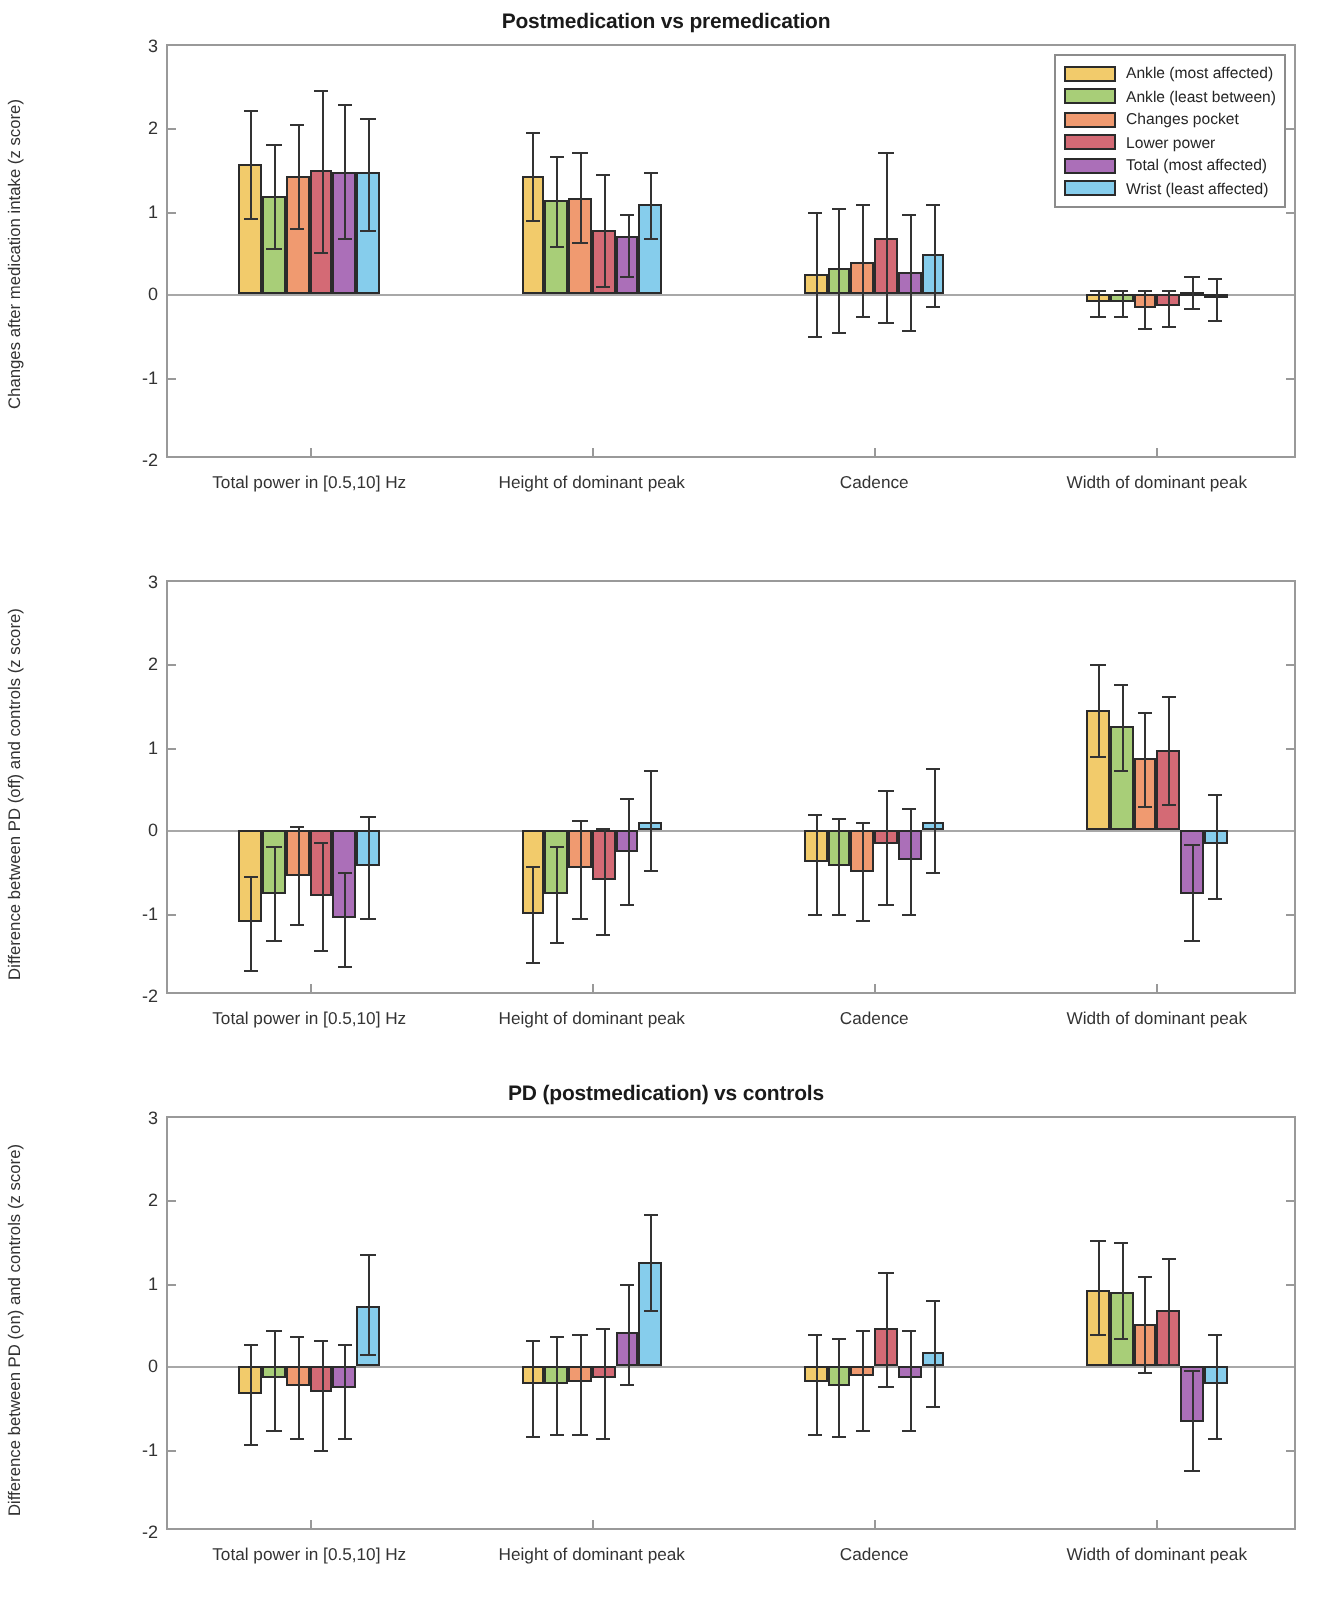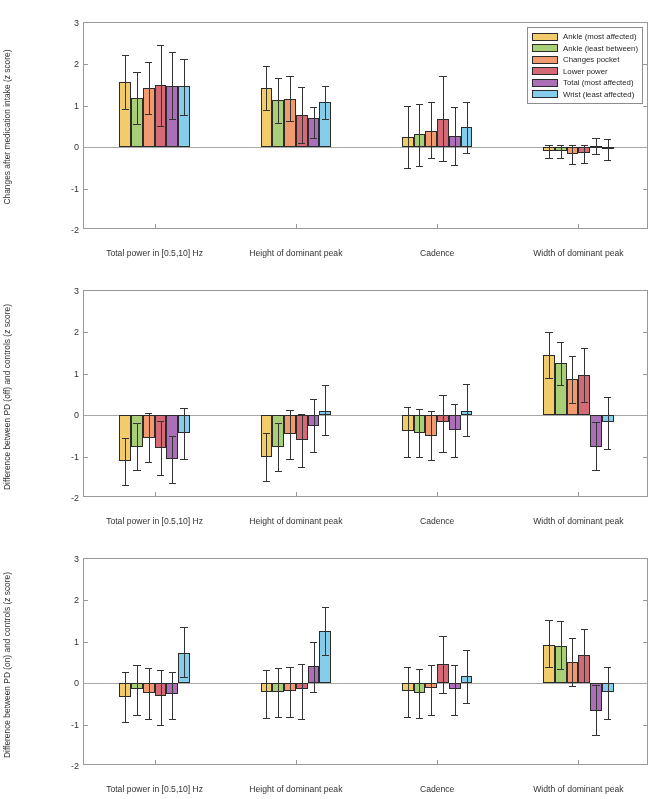--- a/index.html
+++ b/index.html
@@ -83,21 +83,21 @@
 
   .xtick-mark {
     position: absolute;
     bottom: 0;
     width: 1px; height: 4px;
     background: #999;
   }
   .xtick-label {
     position: absolute;
     top: 100%;
-    margin-top: 20px;
+    margin-top: 8px;
     font-size: 8.6px;
     color: #333;
     white-space: nowrap;
     transform: translateX(-50%);
   }
 
   .bar {
     position: absolute;
     border: 1px solid #2b2b2b;
   }
@@ -137,20 +137,21 @@
     line-height: 9px;
     text-align: right;
   }
 </style>
 </head>
 <body>
 
 <div class="figure">
 
   <div class="panel" id="panel-0">
+    <div class="panel-title">Postmedication vs premedication</div>
     <div class="ylabel p0">Changes after medication intake (z score)</div>
     <div class="plotbox" style="left: 83px; top: 22px; width: 565px; height: 207px;">
         <div class="ytick-label" style="top: 207px;">-2</div>
         <div class="ytick-label" style="top: 165.6px;">-1</div>
         <div class="ytick-mark" style="top: 165.6px;"></div>
         <div class="ytick-mark right" style="top: 165.6px;"></div>
         <div class="ytick-label" style="top: 124.2px;">0</div>
         <div class="ytick-mark" style="top: 124.2px;"></div>
         <div class="ytick-mark right" style="top: 124.2px;"></div>
         <div class="ytick-label" style="top: 82.8px;">1</div>
@@ -413,20 +414,21 @@
         <div class="errcap" style="left: 508.382px; width: 7.29792px; top: 130.824px;"></div>
         <div class="errcap" style="left: 508.382px; width: 7.29792px; top: 179.262px;"></div>
         <div class="bar" title="Wrist (least affected) — Width of dominant peak: -0.17" style="left: 517.917px; width: 11.7708px; top: 124.2px; height: 7.038px; background: rgb(134, 205, 236);"></div>
         <div class="errbar" style="left: 523.802px; top: 106.398px; height: 51.75px;"></div>
         <div class="errcap" style="left: 520.153px; width: 7.29792px; top: 106.398px;"></div>
         <div class="errcap" style="left: 520.153px; width: 7.29792px; top: 158.148px;"></div>
       </div>
   </div>
 
   <div class="panel" id="panel-2">
+    <div class="panel-title">PD (postmedication) vs controls</div>
     <div class="ylabel p2">Difference between PD (on) and controls (z score)</div>
     <div class="plotbox" style="left: 83px; top: 22px; width: 565px; height: 207px;">
         <div class="ytick-label" style="top: 207px;">-2</div>
         <div class="ytick-label" style="top: 165.6px;">-1</div>
         <div class="ytick-mark" style="top: 165.6px;"></div>
         <div class="ytick-mark right" style="top: 165.6px;"></div>
         <div class="ytick-label" style="top: 124.2px;">0</div>
         <div class="ytick-mark" style="top: 124.2px;"></div>
         <div class="ytick-mark right" style="top: 124.2px;"></div>
         <div class="ytick-label" style="top: 82.8px;">1</div>

